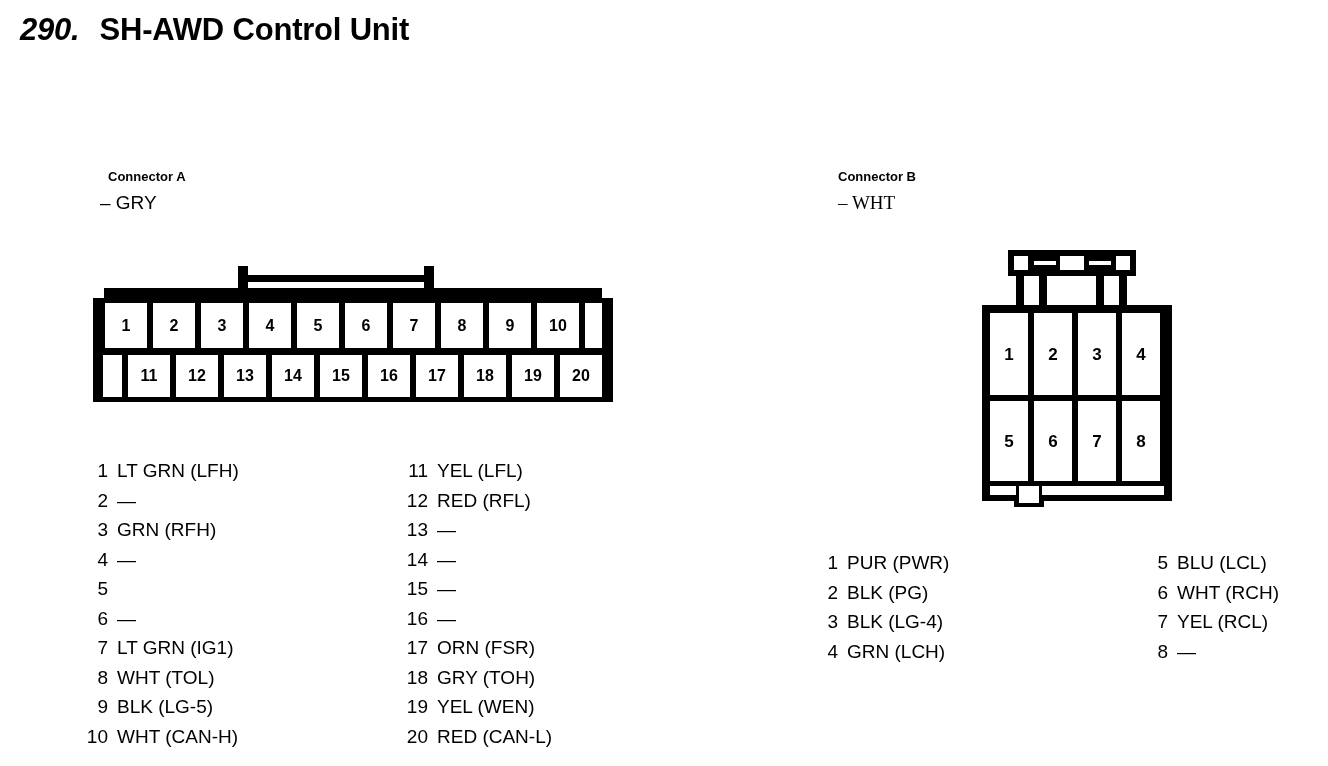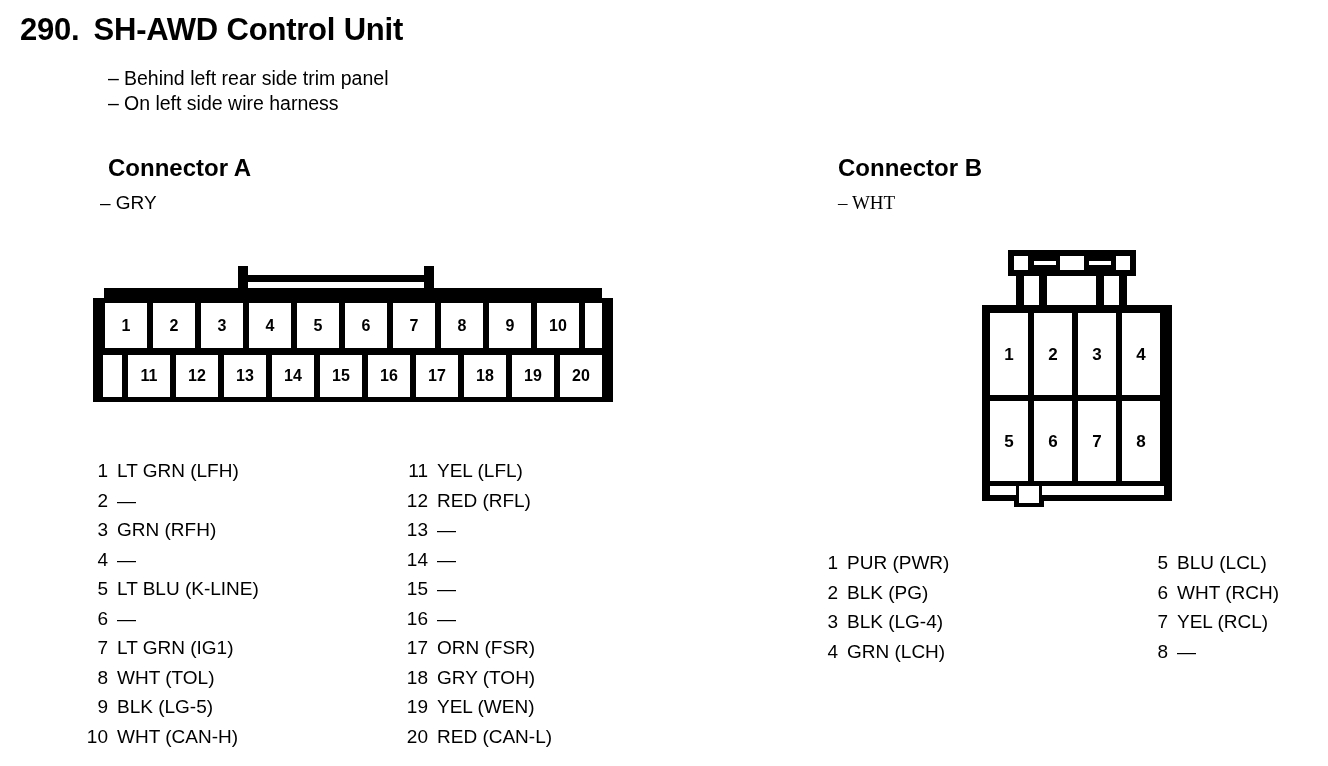--- a/index.html
+++ b/index.html
@@ -8,26 +8,26 @@
     font-family:"Liberation Sans", sans-serif;
     color:#000;overflow:hidden;position:relative;
   }
   .page{position:absolute;inset:0;}
 
   
   .doc-title{
     position:absolute;left:20px;top:12px;
     font-size:31px;font-weight:bold;letter-spacing:-0.2px;white-space:nowrap;
   }
-  .doc-title .num{margin-right:14px;}
+  .doc-title .num{margin-right:20px;font-style:italic;}
   .bullets{position:absolute;left:108px;top:66px;font-size:19.5px;line-height:25px;}
   .bullets div{white-space:nowrap;}
   .dash{display:inline-block;width:16px;}
 
-  .conn-head{position:absolute;font-size:24px;font-weight:bold;white-space:nowrap;}
+  .conn-head{position:absolute;font-size:13px;font-weight:bold;white-space:nowrap;margin-top:15px;}
   .conn-sub{position:absolute;font-size:19px;white-space:nowrap;}
 
   
   .blk{position:absolute;background:#000;}
   .wht{position:absolute;background:#fff;}
 
   
   .cell{
     position:absolute;background:#fff;
     display:flex;align-items:center;justify-content:center;
@@ -47,24 +47,20 @@
 </style>
 </head>
 <body>
 
 <div class="page">
 
   <div class="doc-title">
     <span class="num">290.</span><span>SH-AWD Control Unit</span>
   </div>
 
-  <div class="bullets">
-    <div><span class="dash">–</span><span>Behind left rear side trim panel</span></div>
-    <div><span class="dash">–</span><span>On left side wire harness</span></div>
-  </div>
 
   <div class="conn-head" style="left:108px;top:154px;">Connector A</div>
   <div class="conn-sub" style="left:100px;top:192px;">– GRY</div>
 
   <div>
     <div class="blk" style="left:238px;top:266px;width:10px;height:34px;"></div>
     <div class="blk" style="left:424px;top:266px;width:10px;height:34px;"></div>
     <div class="blk" style="left:238px;top:275px;width:196px;height:7px;"></div>
   </div>
 
@@ -113,21 +109,20 @@
     <div class="row">
         <span class="pn">3</span>
         <span class="val">GRN (RFH)</span>
       </div>
     <div class="row">
         <span class="pn">4</span>
         <span class="val">—</span>
       </div>
     <div class="row">
         <span class="pn">5</span>
-        <span class="val">LT BLU (K-LINE)</span>
       </div>
     <div class="row">
         <span class="pn">6</span>
         <span class="val">—</span>
       </div>
     <div class="row">
         <span class="pn">7</span>
         <span class="val">LT GRN (IG1)</span>
       </div>
     <div class="row">

